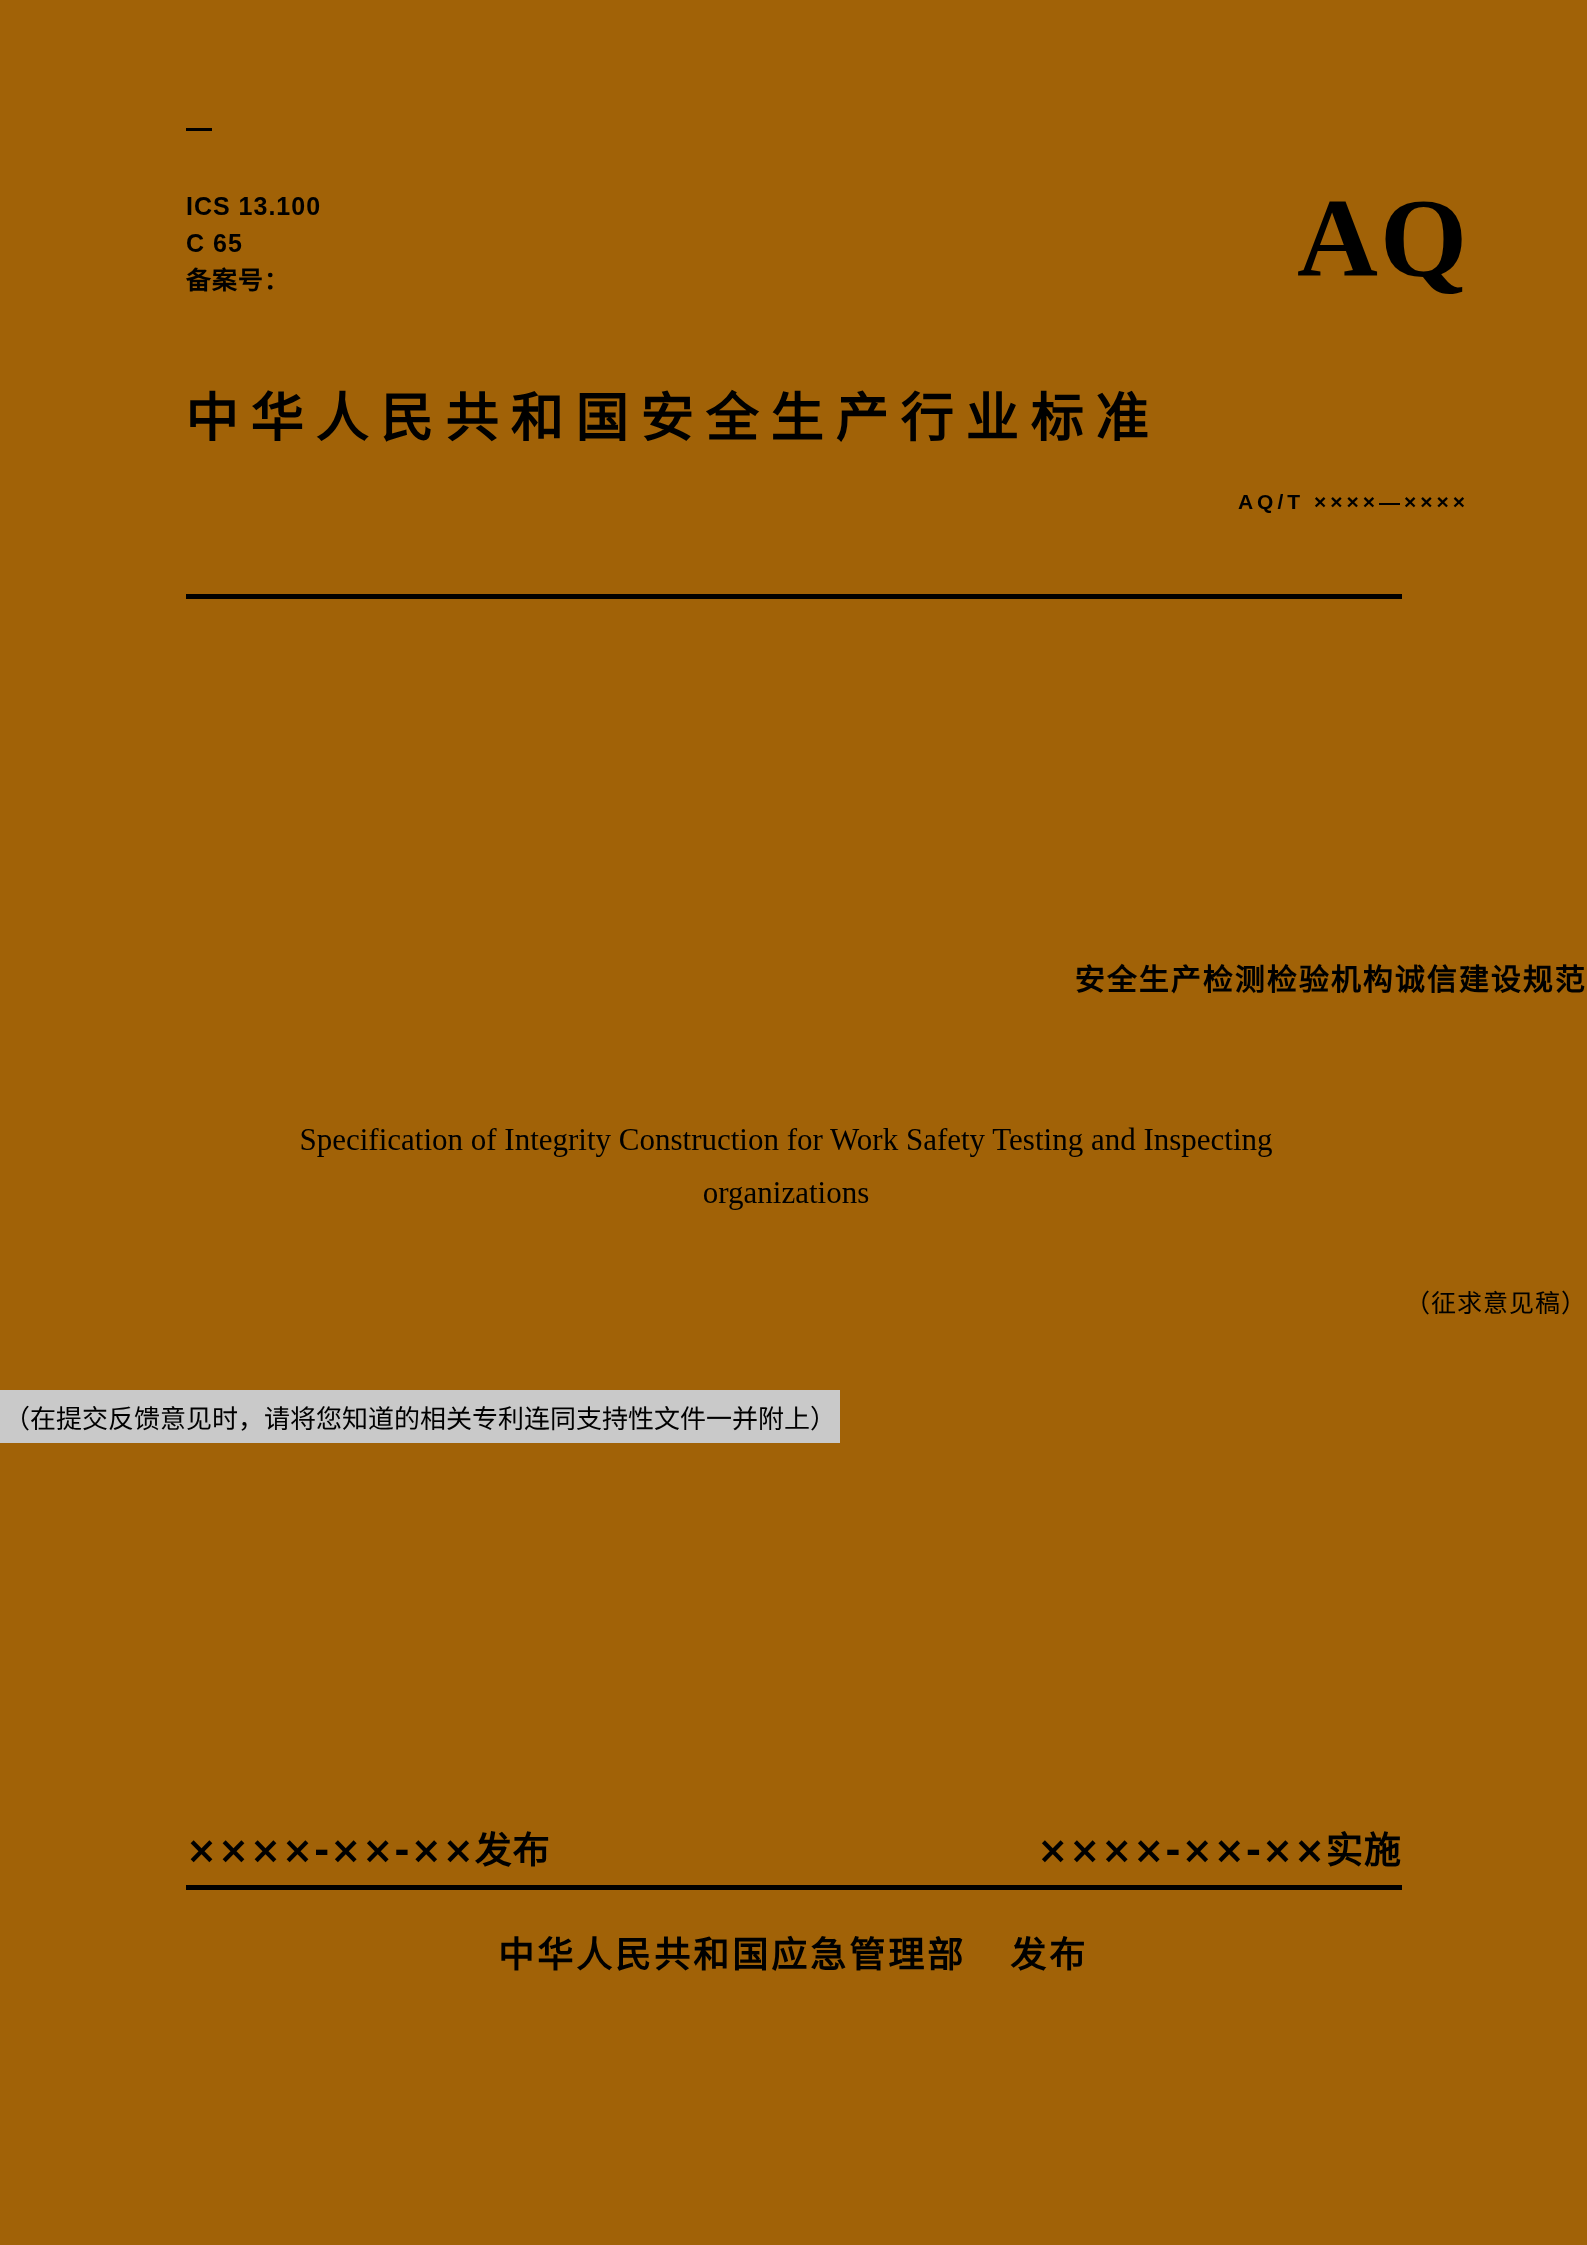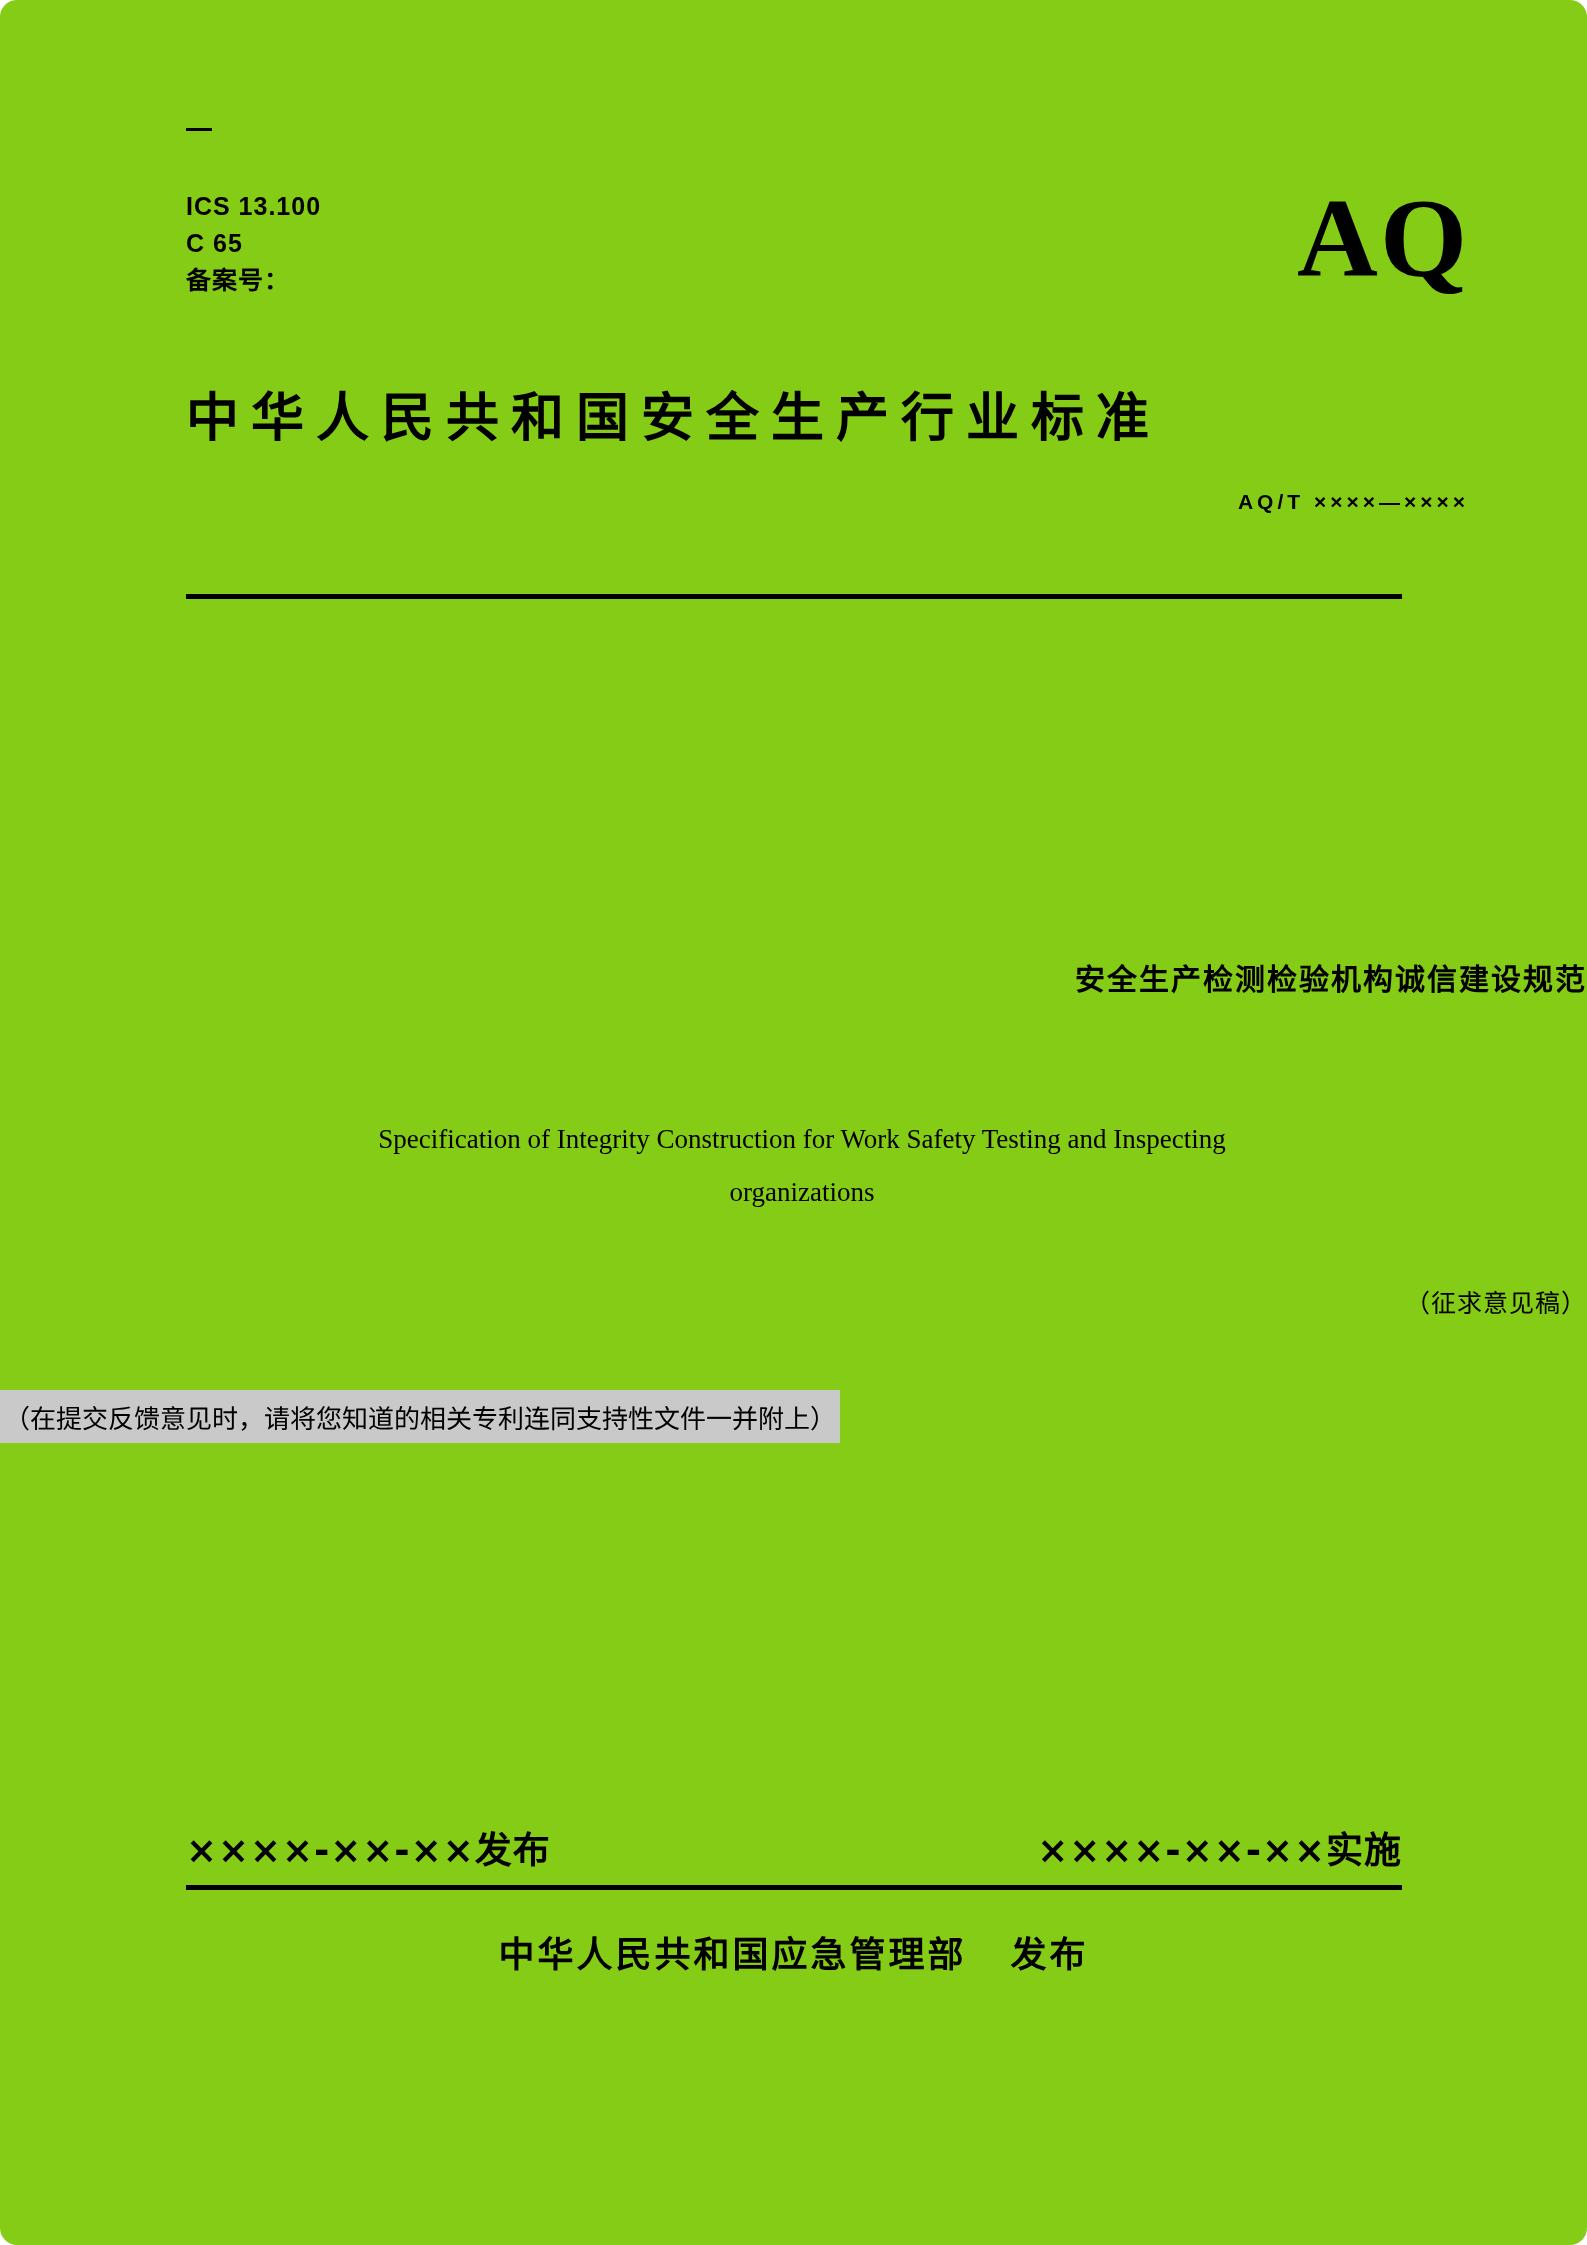--- a/index.html
+++ b/index.html
@@ -16,22 +16,21 @@
     color: #000000;
     overflow: hidden;
   }
 
   .page {
     position: absolute;
     left: 0;
     top: 0;
     width: 1587px;
     height: 2245px;
-    background: #84cc16;
-    border-radius: 17px;
+    background: #a16207;
   }
 
   
   .top-dash {
     position: absolute;
     left: 186px;
     top: 128px;
     width: 26px;
     height: 3px;
     background: #000;
@@ -110,26 +109,26 @@
     text-align: right;
     font-family: "DejaVu Sans", sans-serif;
     font-weight: bold;
     font-size: 30px;
     letter-spacing: 2px;
   }
 
   
   .doc-title-en {
     position: absolute;
-    left: 212px;
+    left: 196px;
     top: 1113px;
     width: 1180px;
     text-align: center;
     font-family: "Liberation Serif", serif;
-    font-size: 27px;
+    font-size: 31px;
     line-height: 53px;
   }
 
   
   .draft-note {
     position: absolute;
     left: 0;
     top: 1283px;
     width: 1587px;
     text-align: right;

